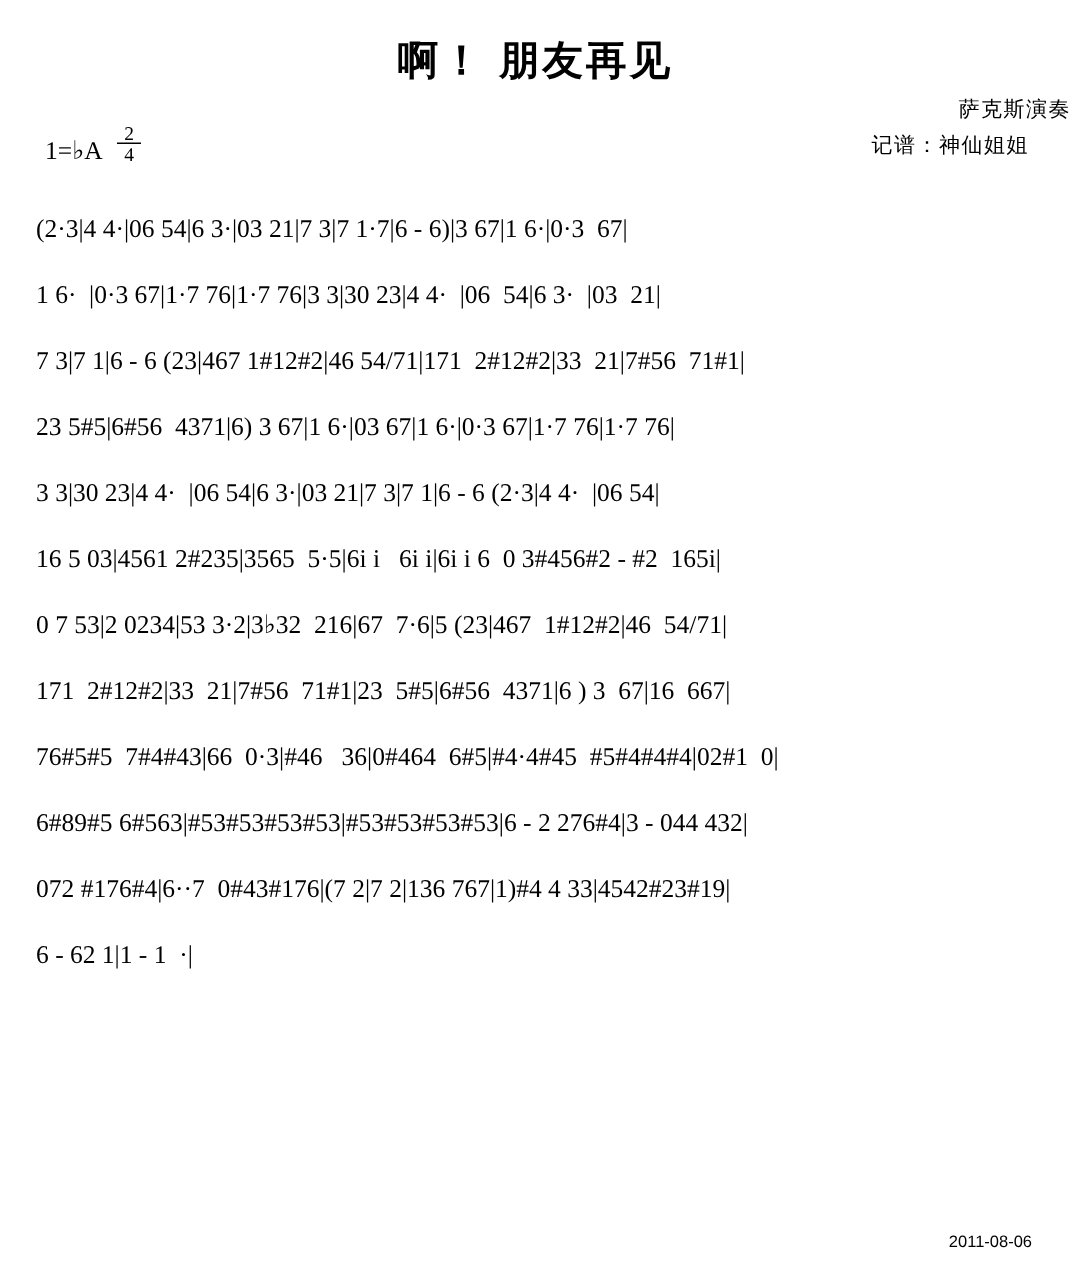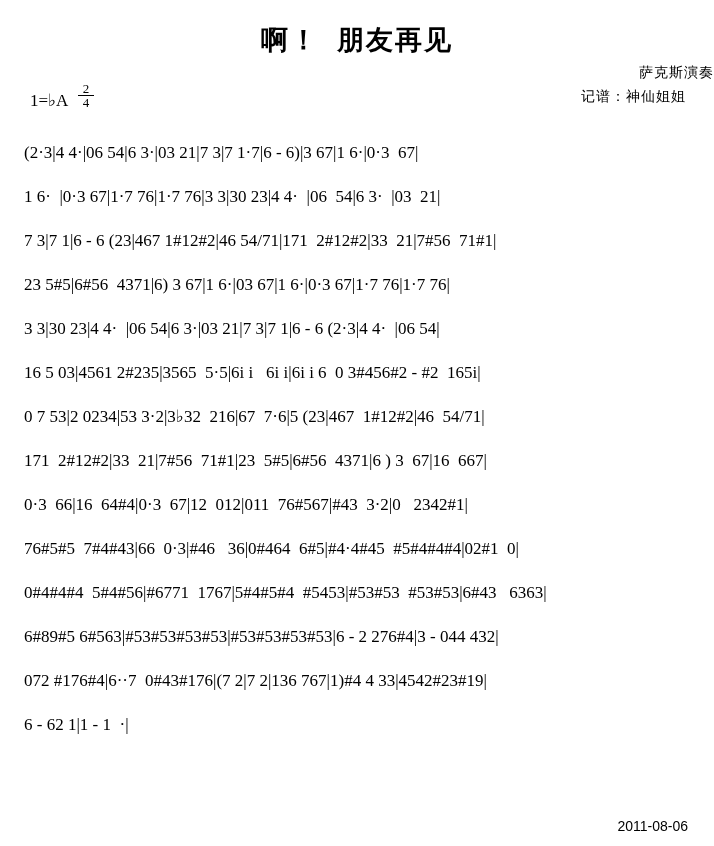--- a/index.html
+++ b/index.html
@@ -15,21 +15,21 @@
     position: relative;
     overflow: hidden;
   }
   .sheet {
     position: relative;
     width: 714px;
     height: 846px;
   }
   .title {
     text-align: center;
-    font-family: Liberation Mono, monospace;
+    font-family: Liberation Sans, sans-serif;
     font-weight: bold;
     font-size: 27px;
     letter-spacing: 2px;
     margin-top: 22px;
   }
   .subtitle {
     text-align: right;
     font-family: "DejaVu Sans", sans-serif;
     font-size: 14px;
     margin-top: 6px;
@@ -88,21 +88,21 @@
   }
   .line .txt {
     display: block;
     padding-top: 8px;
   }
   .date {
     position: absolute;
     right: 26px;
     bottom: 34px;
     font-family: "Liberation Sans", sans-serif;
-    font-size: 14px;
+    font-size: 11px;
     color: #000;
   }
 </style>
 </head>
 <body>
 
 <div class="sheet">
 
   <div class="title">啊！ 朋友再见</div>
   <div class="subtitle">萨克斯演奏</div>
@@ -118,23 +118,21 @@
 
   <div class="staff">
     <div class="line"><span class="txt">(2·3|4 4·|06 54|6 3·|03 21|7 3|7 1·7|6 - 6)|3 67|1 6·|0·3  67|</span></div>
     <div class="line"><span class="txt">1 6·  |0·3 67|1·7 76|1·7 76|3 3|30 23|4 4·  |06  54|6 3·  |03  21|</span></div>
     <div class="line"><span class="txt">7 3|7 1|6 - 6 (23|467 1#12#2|46 54/71|171  2#12#2|33  21|7#56  71#1|</span></div>
     <div class="line"><span class="txt">23 5#5|6#56  4371|6) 3 67|1 6·|03 67|1 6·|0·3 67|1·7 76|1·7 76|</span></div>
     <div class="line"><span class="txt">3 3|30 23|4 4·  |06 54|6 3·|03 21|7 3|7 1|6 - 6 (2·3|4 4·  |06 54|</span></div>
     <div class="line"><span class="txt">16 5 03|4561 2#235|3565  5·5|6i i   6i i|6i i 6  0 3#456#2 - #2  165i|</span></div>
     <div class="line"><span class="txt">0 7 53|2 0234|53 3·2|3♭32  216|67  7·6|5 (23|467  1#12#2|46  54/71|</span></div>
     <div class="line"><span class="txt">171  2#12#2|33  21|7#56  71#1|23  5#5|6#56  4371|6 ) 3  67|16  667|</span></div>
-    <div class="line"><span class="txt">0·3  66|16  64#4|0·3  67|12  012|011  76#567|#43  3·2|0   2342#1|</span></div>
     <div class="line"><span class="txt">76#5#5  7#4#43|66  0·3|#46   36|0#464  6#5|#4·4#45  #5#4#4#4|02#1  0|</span></div>
-    <div class="line"><span class="txt">0#4#4#4  5#4#56|#6771  1767|5#4#5#4  #5453|#53#53  #53#53|6#43   6363|</span></div>
     <div class="line"><span class="txt">6#89#5 6#563|#53#53#53#53|#53#53#53#53|6 - 2 276#4|3 - 044 432|</span></div>
     <div class="line"><span class="txt">072 #176#4|6··7  0#43#176|(7 2|7 2|136 767|1)#4 4 33|4542#23#19|</span></div>
     <div class="line"><span class="txt">6 - 62 1|1 - 1  ·|</span></div>
   </div>
 
   <div class="date">2011-08-06</div>
 
 </div>
 
 </body></html>

